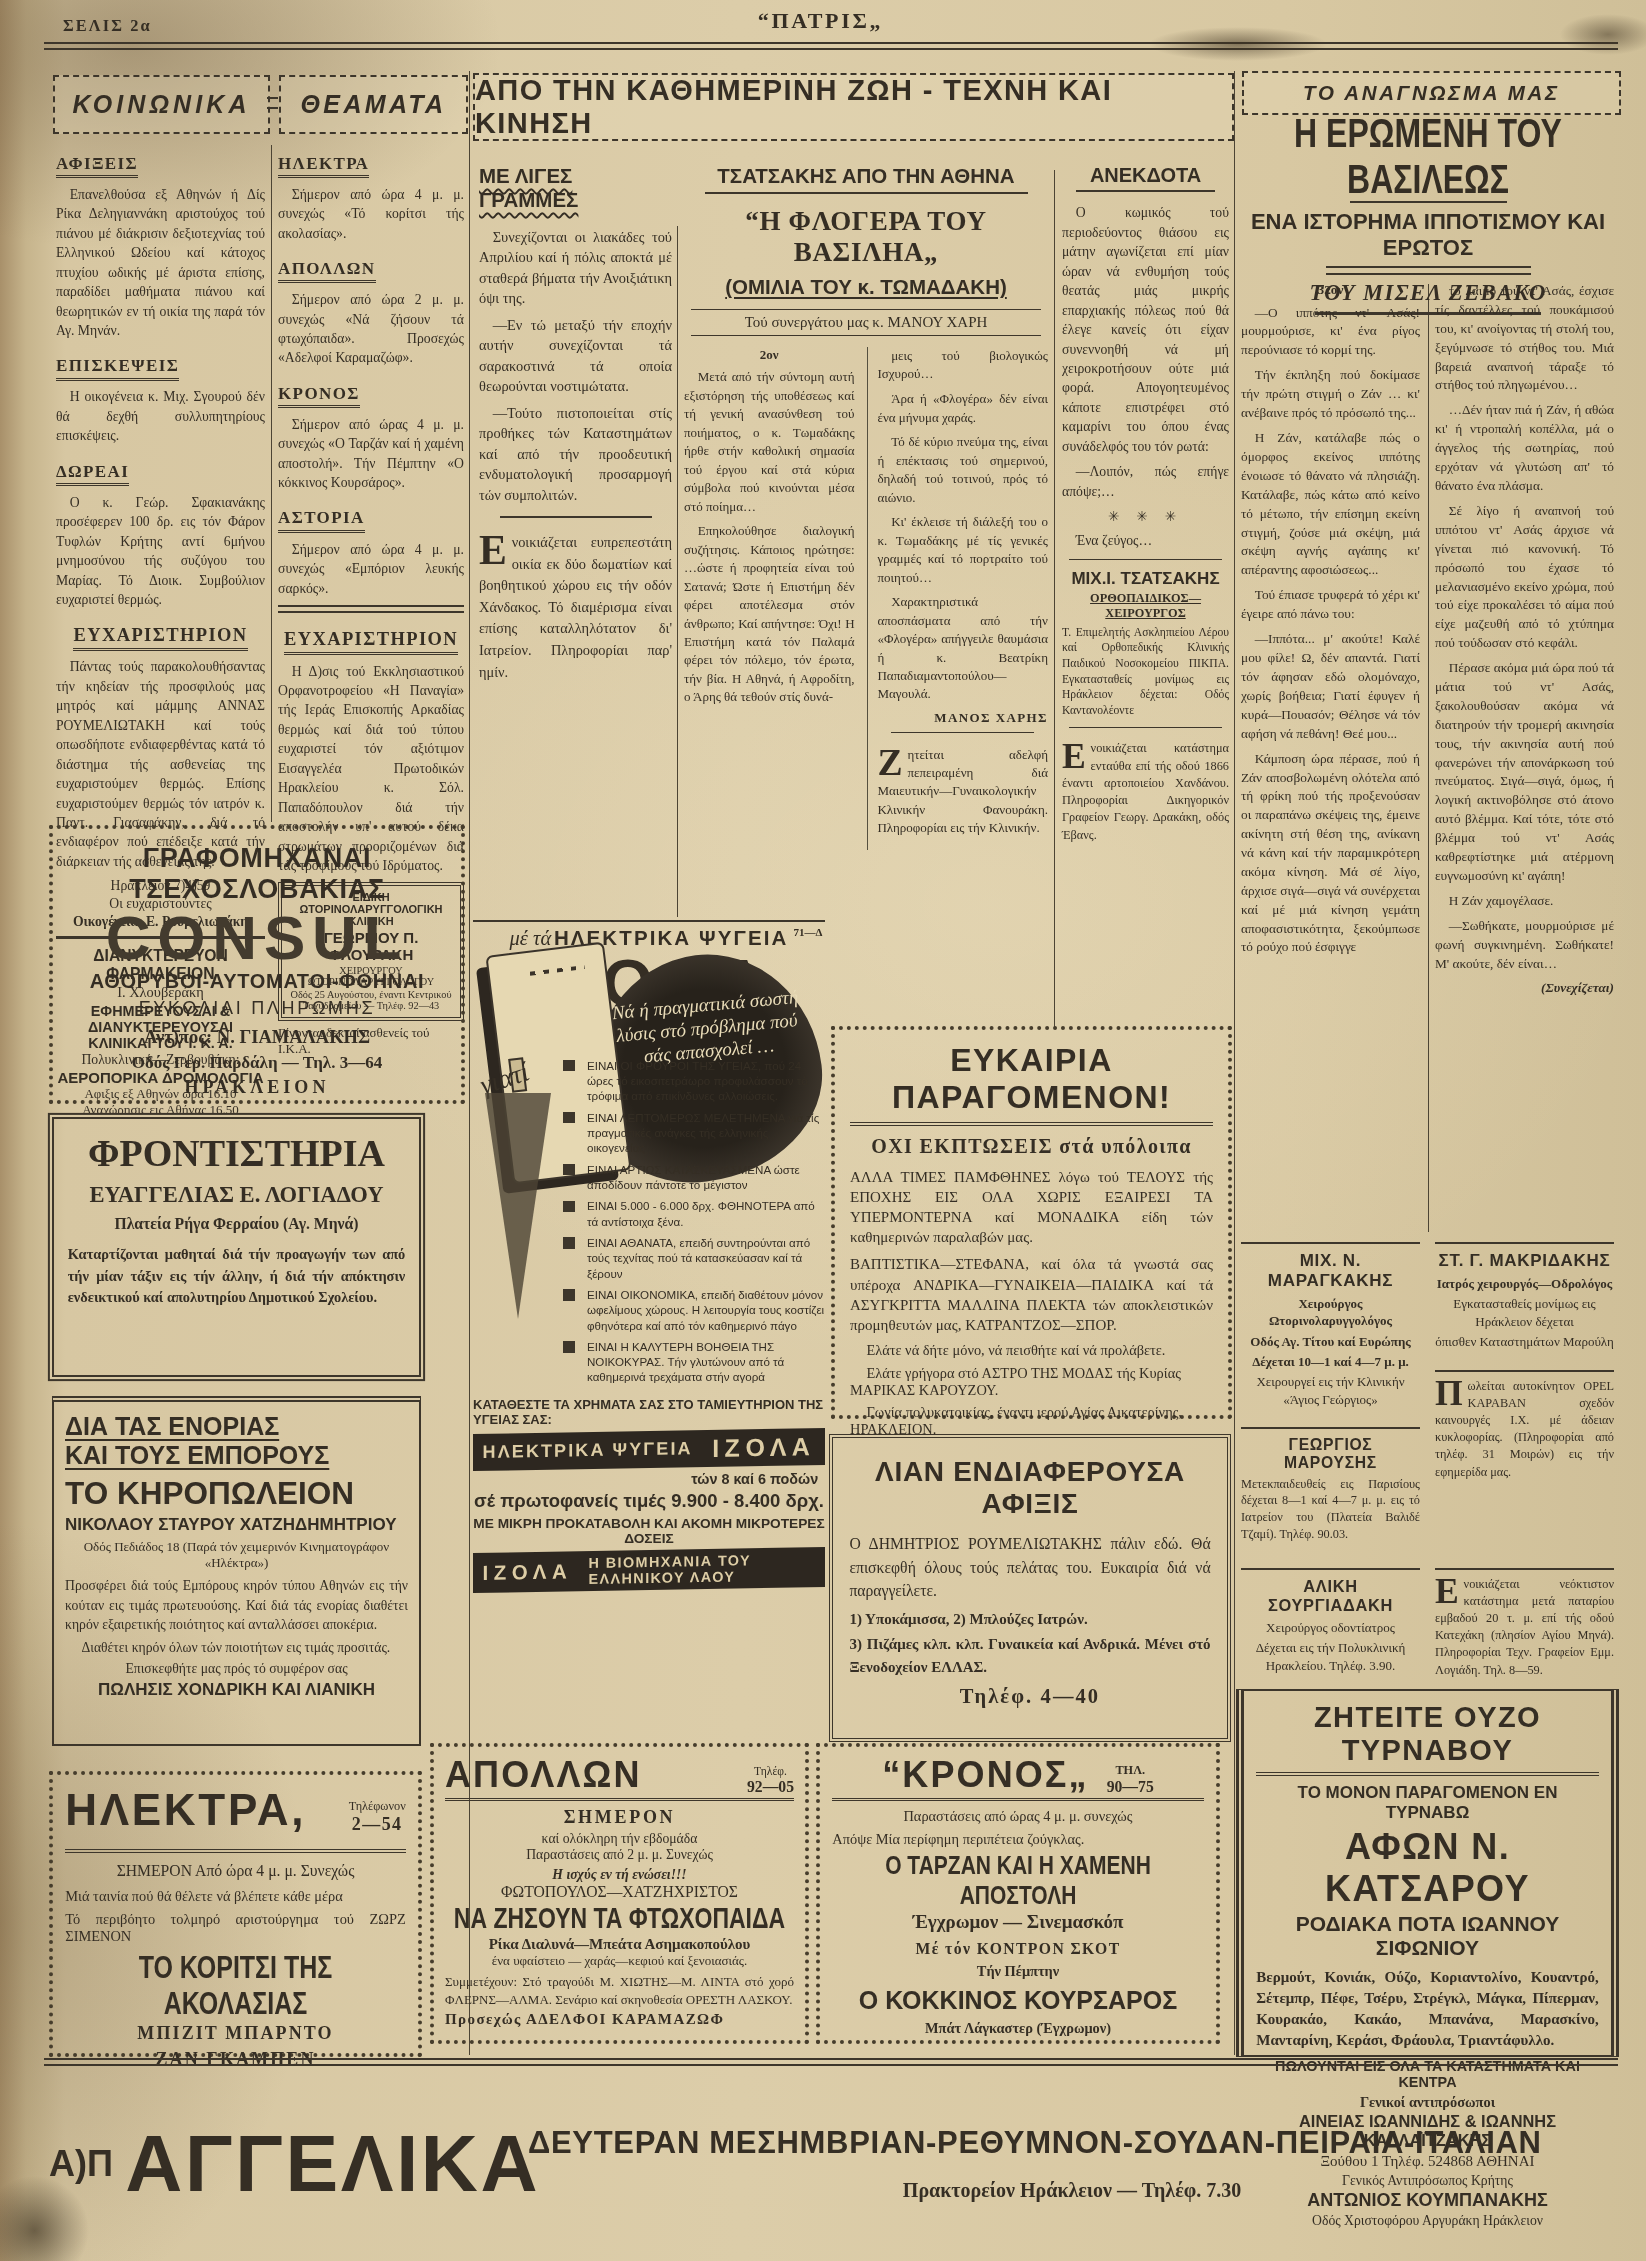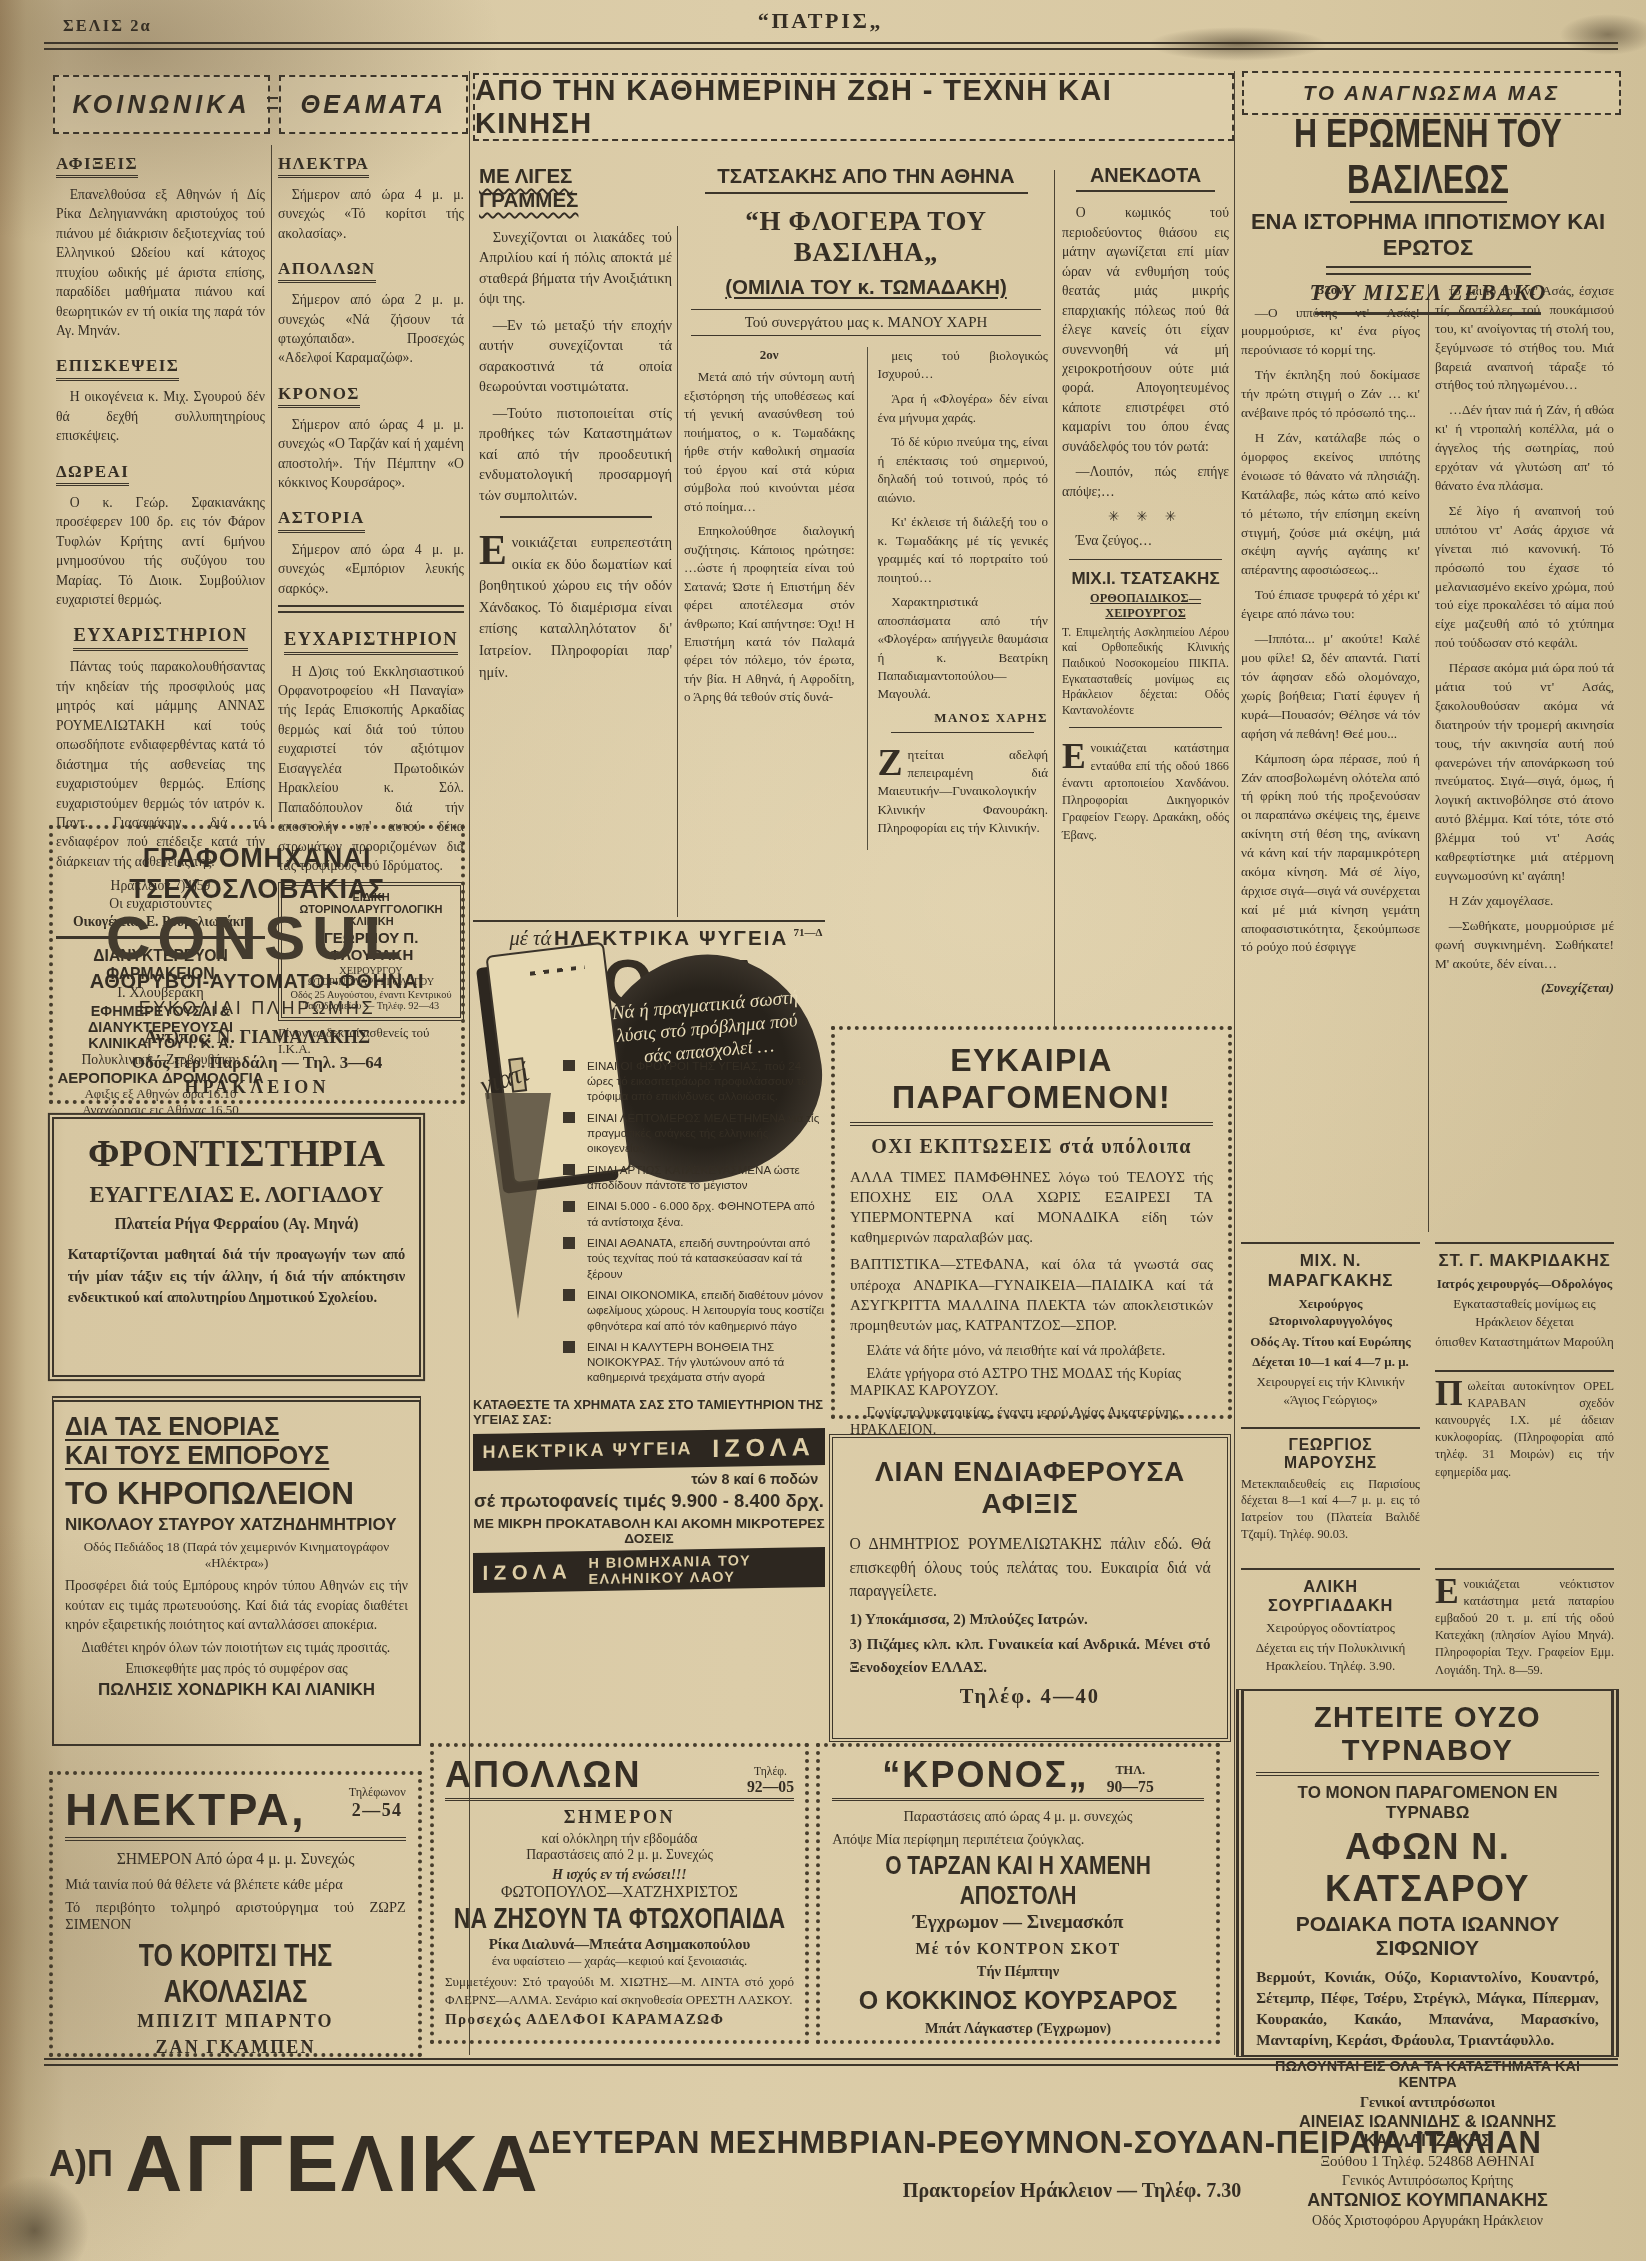--- a/index.html
+++ b/index.html
@@ -278,21 +278,21 @@
     <div class="sans b" style="font-size:31.5px;">ΤΟ ΚΗΡΟΠΩΛΕΙΟΝ</div>
     <div class="sans b" style="font-size:17px;margin:2.7px 0 4.1px;">ΝΙΚΟΛΑΟΥ ΣΤΑΥΡΟΥ ΧΑΤΖΗΔΗΜΗΤΡΙΟΥ</div>
     <div class="ctr" style="font-size:13px;">Οδός Πεδιάδος 18 (Παρά τόν χειμερινόν Κινηματογράφον «Ηλέκτρα»)</div>
     <p class="just" style="font-size:13.7px;line-height:1.4;margin:5.5px 0 4.1px;">Προσφέρει διά τούς Εμπόρους κηρόν τύπου Αθηνών εις τήν κούταν εις τιμάς πρωτευούσης. Καί διά τάς ενορίας διαθέτει κηρόν εξαιρετικής ποιότητος καί ανταλλάσσει αποκέρια.</p>
     <p class="just" style="font-size:13.7px;line-height:1.4;margin:0 0 4.1px;text-indent:16.4px;">Διαθέτει κηρόν όλων τών ποιοτήτων εις τιμάς προσιτάς.</p>
     <div class="ctr" style="font-size:13.7px;margin:2.7px 0;">Επισκεφθήτε μας πρός τό συμφέρον σας</div>
     <div class="ctr sans b" style="font-size:17px;margin-top:2.7px;">ΠΩΛΗΣΙΣ ΧΟΝΔΡΙΚΗ ΚΑΙ ΛΙΑΝΙΚΗ</div>
   </div>
 
   <div class="abs bx-dot" style="left:49px;top:1771px;width:373px;height:286px;padding:9.6px 12.3px;box-sizing:border-box;">
-    <div style="display:flex;align-items:flex-start;justify-content:space-between;border-bottom:4.1px double #3d362b;padding-bottom:2px;">
+    <div style="display:flex;align-items:flex-end;justify-content:space-between;border-bottom:4.1px double #3d362b;padding-bottom:14px;">
       <span class="sans b" style="font-size:44px;letter-spacing:2.7px;">ΗΛΕΚΤΡΑ,</span>
       <span class="ctr">
         <div style="font-size:12.3px;">Τηλέφωνον</div>
         <div class="b" style="font-size:18px;letter-spacing:1.4px;">2—54</div>
       </span>
     </div>
     <div class="ctr" style="font-size:15.7px;margin-top:9.6px;">ΣΗΜΕΡΟΝ Από ώρα 4 μ. μ. Συνεχώς</div>
     <div style="font-size:14.4px;margin-top:8.2px;">Μιά ταινία πού θά θέλετε νά βλέπετε κάθε μέρα</div>
     <div class="just" style="font-size:14.4px;margin-top:5.5px;">Τό περιβόητο τολμηρό αριστούργημα τού ΖΩΡΖ ΣΙΜΕΝΟΝ</div>
     <div class="sans b ctr" style="font-size:25px;margin-top:11px;"><span class="stretch">ΤΟ ΚΟΡΙΤΣΙ ΤΗΣ ΑΚΟΛΑΣΙΑΣ</span></div>

